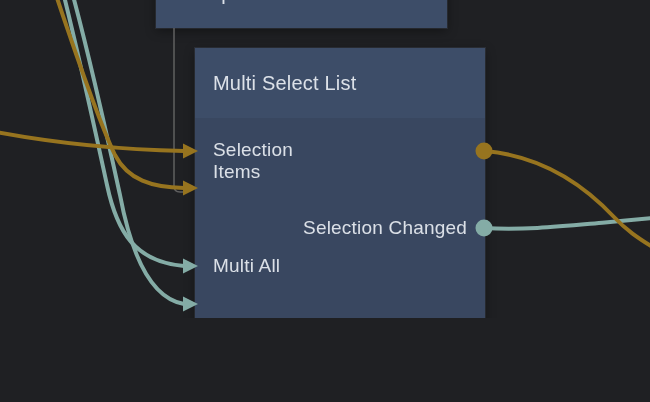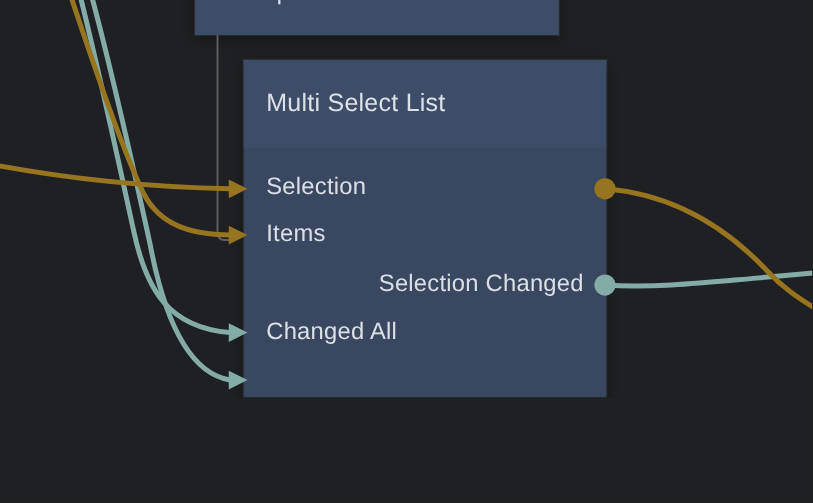--- a/index.html
+++ b/index.html
@@ -42,21 +42,21 @@
     position:absolute;
     color:#dbe0e7;
     font-size:19px;
     letter-spacing:.2px;
     white-space:nowrap;
     transform:translateY(-50%);
   }
   .port-left{left:18px;}
   .port-right{right:18px;margin-left:21px;}
   .p-selection{top:102px;text-align:right;}
-  .p-items{top:140px;}
+  .p-items{top:124px;}
   .p-selection-changed{top:180px;}
   .p-select-all{top:218px;}
   .p-clear-selection{top:256px;}
 </style>
 </head>
 <body>
 
 <div class="canvas">
 
   <svg class="layer wires-under">
@@ -82,21 +82,21 @@
     </div>
   </div>
 
   <div class="node node-msl">
     <div class="node-header">
       <span class="node-title">Multi Select List</span>
     </div>
     <div class="port-row port-left p-selection">Selection</div>
     <div class="port-row port-left p-items">Items</div>
     <div class="port-row port-right p-selection-changed">Selection Changed</div>
-    <div class="port-row port-left p-select-all">Changed All</div>
+    <div class="port-row port-left p-select-all">Multi All</div>
   </div>
 
   <svg class="layer pins-over">
     <polygon points="183,143.5 198,151 183,158.5" fill="#97741f"></polygon>
     <polygon points="183,180.5 198,188 183,195.5" fill="#97741f"></polygon>
     <polygon points="183,258.5 198,266 183,273.5" fill="#84aca6"></polygon>
     <polygon points="183,296.5 198,304 183,311.5" fill="#84aca6"></polygon>
     <circle cx="484" cy="151" r="8.5" fill="#97741f"></circle>
     <circle cx="484" cy="228" r="8.5" fill="#84aca6"></circle>
   </svg>

